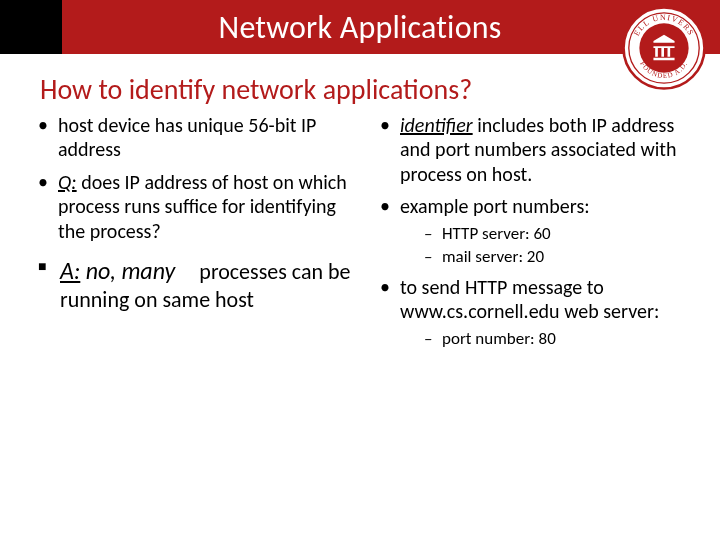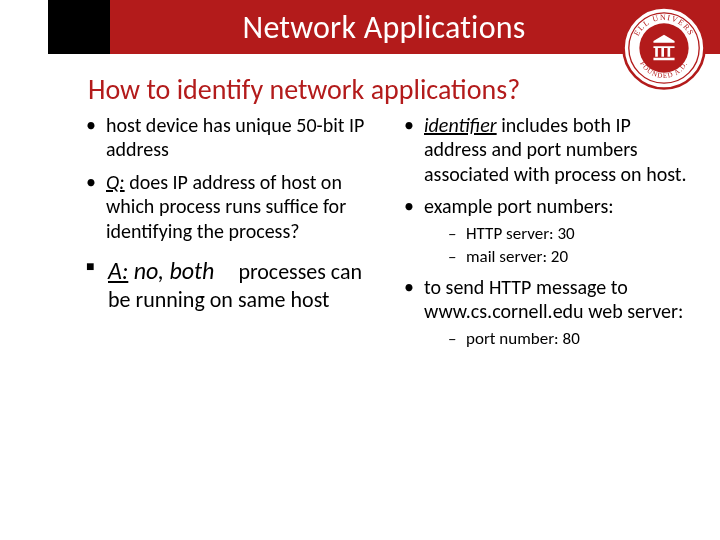--- a/index.html
+++ b/index.html
@@ -1,17 +1,17 @@
 <!DOCTYPE html>
 <html><head>
 <meta charset="utf-8">
 <style>
   * { box-sizing: border-box; margin: 0; padding: 0; }
   html, body { width: 720px; height: 540px; font-family: Calibri, "Segoe UI", Arial, sans-serif; background: #fff; color: #000; }
-  .slide { position: relative; width: 720px; height: 540px; padding-left: 48px; }
+  .slide { position: relative; width: 720px; height: 540px; }
   .titlebar { position: relative; height: 54px; background: #b31b1b; display: flex; align-items: center; }
   .title-black { position: absolute; left: 0; top: 0; width: 62px; height: 54px; background: #000; }
   .title-text { position: relative; width: 100%; text-align: center; color: #fff; font-size: 32px; font-weight: 400; letter-spacing: 0.2px; }
   .logo-wrap { position: absolute; right: 12px; top: 4px; width: 88px; height: 88px; }
   .logo-wrap svg { width: 100%; height: 100%; }
   .subtitle { margin: 18px 0 6px 40px; font-size: 28px; color: #b31b1b; font-weight: 400; }
   .cols { display: flex; padding: 0 24px 0 30px; gap: 18px; }
   .col { flex: 1 1 50%; }
   ul.bullets { list-style: none; padding-left: 6px; }
   ul.bullets > li { position: relative; padding-left: 22px; font-size: 20px; line-height: 1.22; margin-bottom: 8px; }
@@ -52,41 +52,41 @@
       </text>
     </svg>
   </div>
 
   <div class="subtitle">How to identify network applications?</div>
 
   <div class="cols">
 
     <div class="col">
       <ul class="bullets">
-        <li>host device has unique 50-bit IP address</li>
+        <li>host device has unique 56-bit IP address</li>
         <li>
           <span class="it ul">Q:</span><span> does  IP address of host on which process runs suffice for identifying the process?</span>
         </li>
       </ul>
       <ul class="square-list">
         <li>
-          <span class="it ul">A:</span><span class="it"> no, </span><span class="it">both</span><span class="answer-rest"> processes can be running on same host</span>
+          <span class="it ul">A:</span><span class="it"> no, </span><span class="it">many</span><span class="answer-rest"> processes can be running on same host</span>
         </li>
       </ul>
     </div>
 
     <div class="col">
       <ul class="bullets">
         <li>
           <span class="it ul">identifier</span><span> includes both IP address and port numbers associated with process on host.</span>
         </li>
         <li>
           <span>example port numbers:</span>
           <ul class="sub">
-            <li>HTTP server: 30</li>
+            <li>HTTP server: 60</li>
             <li>mail server: 20</li>
           </ul>
         </li>
         <li>
           <span>to send HTTP message to www.cs.cornell.edu web server:</span>
           <ul class="sub">
             <li>port number: 80</li>
           </ul>
         </li>
       </ul>

